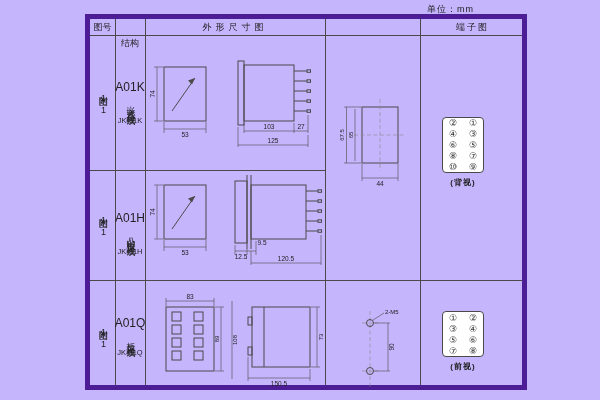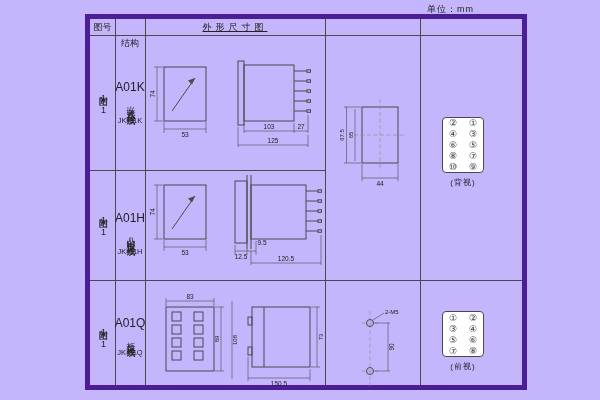--- a/index.html
+++ b/index.html
@@ -3,31 +3,31 @@
 <meta charset="utf-8">
 <style>
   * { margin:0; padding:0; box-sizing:border-box; }
   html,body { width:600px; height:400px; background:#fff; }
   body { font-family:"Liberation Sans","DejaVu Sans",sans-serif; color:#222; position:relative; overflow:hidden; }
   .page { position:absolute; left:0; top:0; width:600px; height:400px; background:#c4b5fd; }
   .unit { position:absolute; left:427px; top:3px; font-size:9px; letter-spacing:1px; }
   .tbl { position:absolute; left:85px; top:14px; width:442px; height:376px; border:5px solid #4c1d95; }
   .line { position:absolute; background:#4a4a4a; }
   .cell { position:absolute; display:flex; align-items:center; justify-content:center; font-size:9px; text-align:center; }
-  .hdr-outline { letter-spacing:4px;text-decoration:underline; }
+  .hdr-outline { letter-spacing:4px; }
   .hdr-terminal { letter-spacing:2px; }
   .vtext { writing-mode:vertical-rl; text-orientation:upright; font-size:9px; letter-spacing:2px; line-height:1.1; }
   .structcol { display:flex; flex-direction:column; align-items:center; justify-content:center; gap:5px; }
   .model { font-size:12px; }
   .code  { font-size:7.5px; white-space:nowrap; }
   svg.draw { position:absolute; overflow:visible; }
   svg.draw text { font-family:"Liberation Sans","DejaVu Sans",sans-serif; fill:#222; stroke:none; }
   .tblock { position:absolute; border:1px solid #4a4a4a; border-radius:4px; background:#fff;
             display:grid; grid-template-columns:1fr 1fr; place-items:center; font-size:9px; color:#333; }
-  .tlabel { position:absolute; font-size:8px; text-align:center; letter-spacing:1px; }
+  .tlabel { position:absolute; font-size:8px; text-align:center; letter-spacing:1px;font-weight:bold; }
 </style>
 </head>
 <body>
 
 <div class="page">
 
   <div class="unit">单位：mm</div>
 
   <div class="tbl">
 
@@ -35,20 +35,21 @@
     <div class="line" style="left:55px;top:0;width:1px;height:100%"></div>
     <div class="line" style="left:235px;top:0;width:1px;height:100%"></div>
     <div class="line" style="left:330px;top:0;width:1px;height:100%"></div>
     <div class="line" style="left:0;top:16px;width:100%;height:1px"></div>
     <div class="line" style="left:0;top:151px;width:235px;height:1px"></div>
     <div class="line" style="left:0;top:261px;width:100%;height:1px"></div>
 
     <div class="cell" style="left:0;top:0;width:25px;height:16px">图号</div>
     <div class="cell" style="left:25px;top:16px;width:30px;height:16px">结构</div>
     <div class="cell hdr-outline" style="left:55px;top:0;width:180px;height:16px">外形尺寸图</div>
+    <div class="cell hdr-terminal" style="left:330px;top:0;width:105px;height:16px">端子图</div>
 
     <div class="cell" style="left:0;top:16px;width:25px;height:135px">
       <span class="vtext">附图11</span>
     </div>
     <div class="cell structcol" style="left:25px;top:16px;width:30px;height:135px">
       <span class="model">A01K</span>
       <span class="vtext">嵌入式后接线</span>
       <span class="code">JK-01K</span>
     </div>
 

